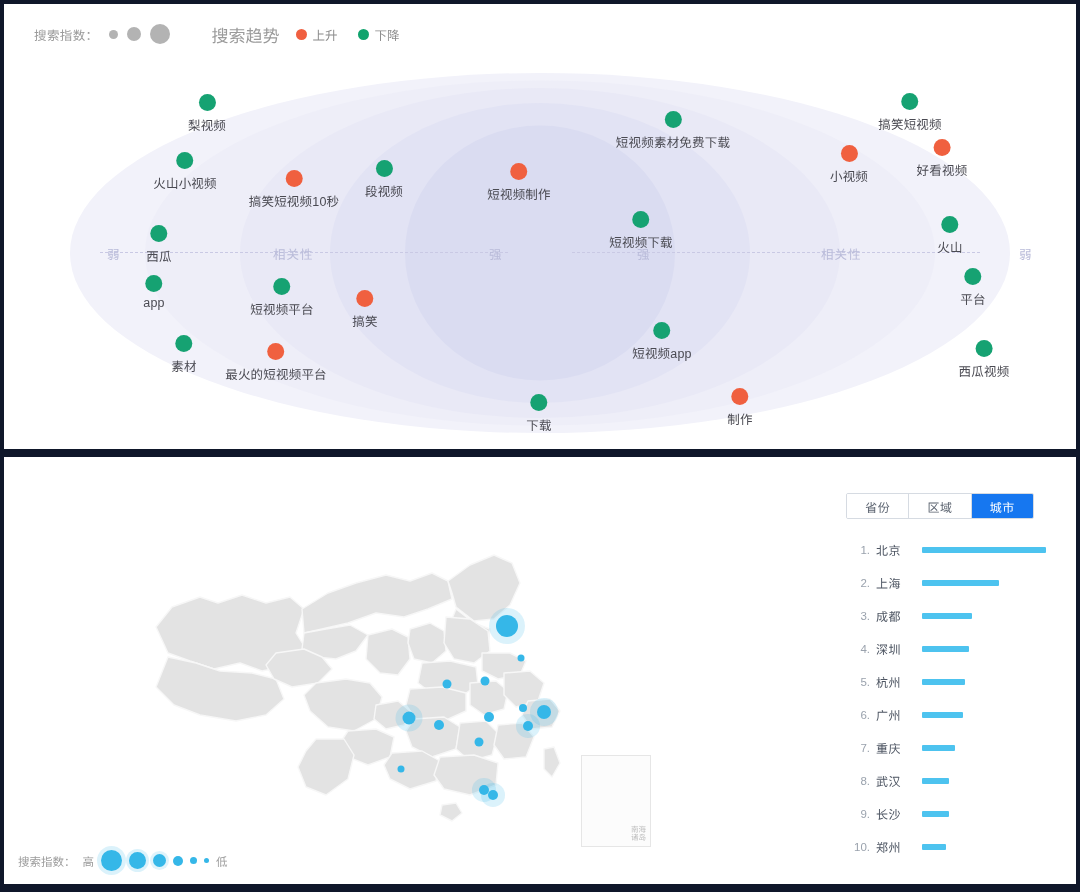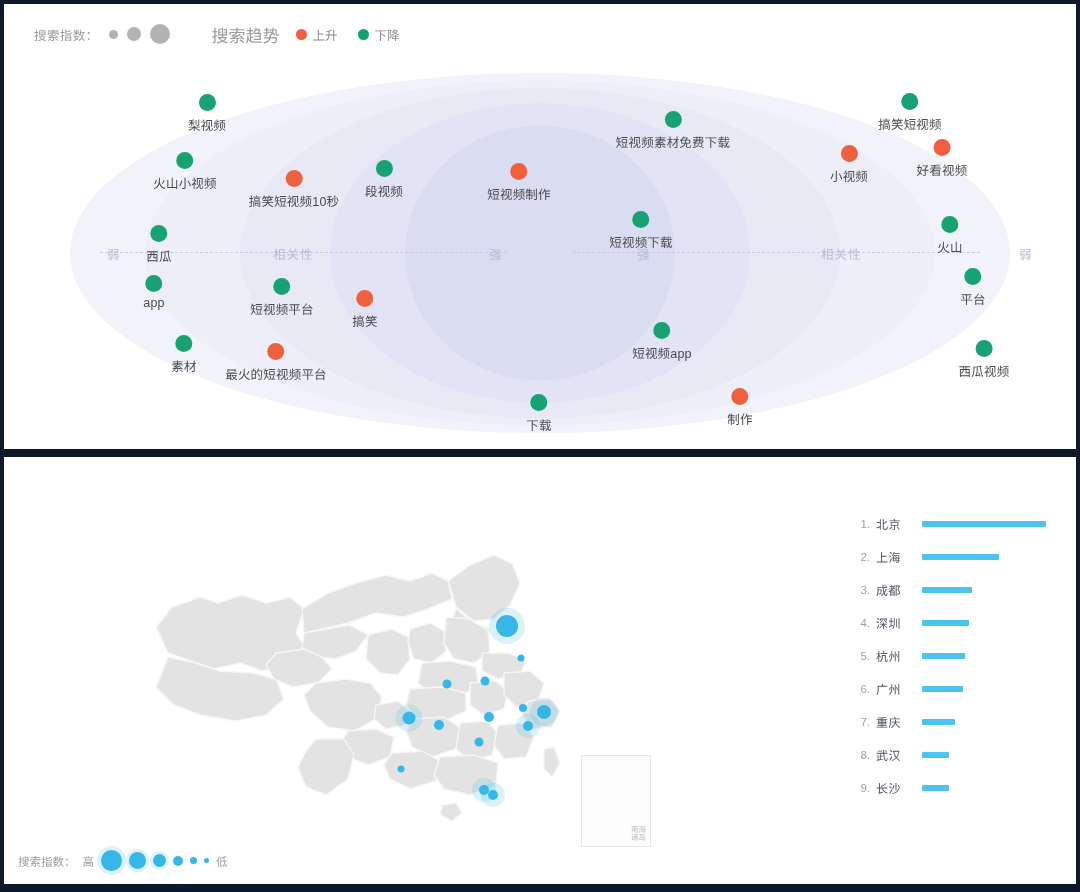--- a/index.html
+++ b/index.html
@@ -506,20 +506,25 @@
         <i class="ib b2"></i>
         <i class="ib b3"></i>
         <i class="ib b4"></i>
         <i class="ib b5"></i>
         <i class="ib b6"></i>
         <span class="il-txt">低</span>
       </div>
     </div>
 
     <div class="rank-card">
+      <div class="tab-row" id="tab-row">
+          <div class="tab">省份</div>
+          <div class="tab">区域</div>
+          <div class="tab active">城市</div>
+        </div>
       <div class="rank-list" id="rank-list">
           <div class="rank-row">
             <span class="rank-idx">1.</span>
             <span class="rank-name">北京</span>
             <span class="rank-bar-track">
               <span class="rank-bar" style="display: block; width: 124px;"></span>
             </span>
           </div>
           <div class="rank-row">
             <span class="rank-idx">2.</span>
@@ -568,19 +573,26 @@
             <span class="rank-name">武汉</span>
             <span class="rank-bar-track">
               <span class="rank-bar" style="display: block; width: 27.28px;"></span>
             </span>
           </div>
           <div class="rank-row">
             <span class="rank-idx">9.</span>
             <span class="rank-name">长沙</span>
             <span class="rank-bar-track">
               <span class="rank-bar" style="display: block; width: 27.28px;"></span>
+            </span>
+          </div>
+          <div class="rank-row">
+            <span class="rank-idx">10.</span>
+            <span class="rank-name">郑州</span>
+            <span class="rank-bar-track">
+              <span class="rank-bar" style="display: block; width: 23.56px;"></span>
             </span>
           </div>
         </div>
     </div>
   </section>
 
 </div>
 
 </body></html>

